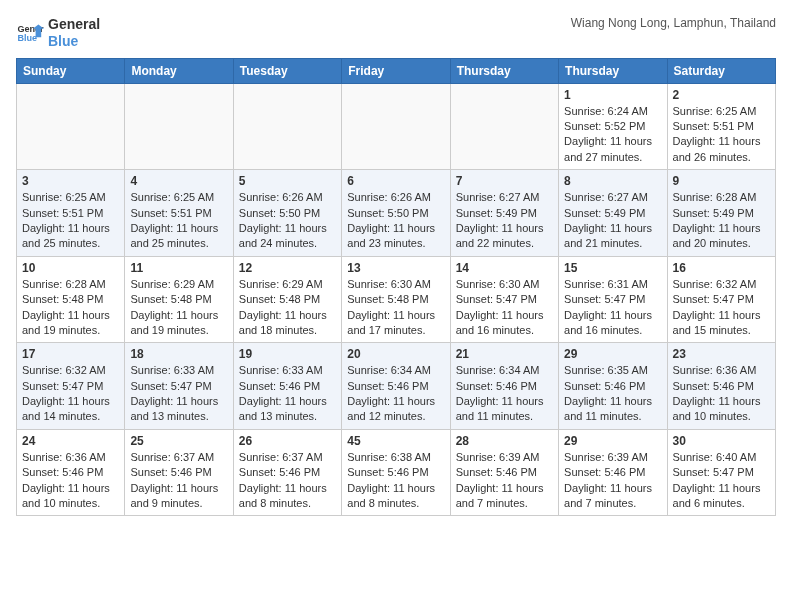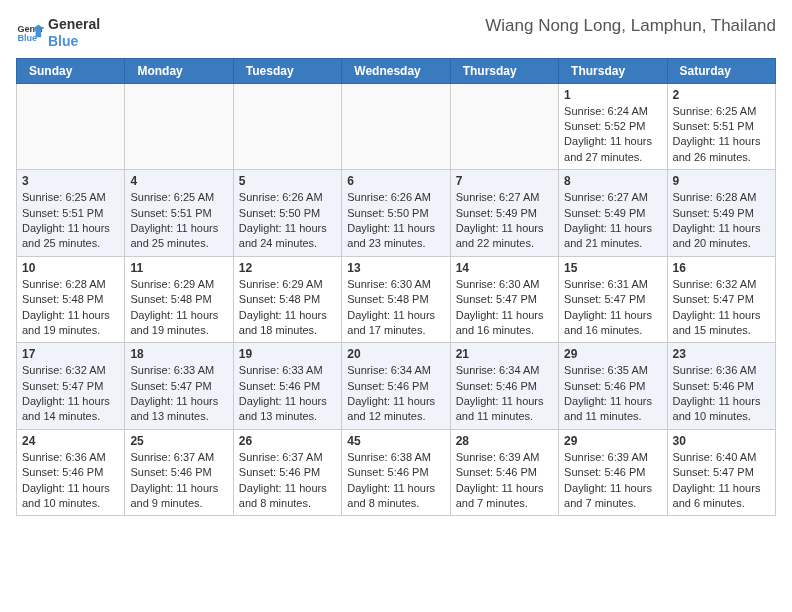--- a/index.html
+++ b/index.html
@@ -36,35 +36,35 @@
     }
     .title-block {
       text-align: right;
     }
     .month-title {
       font-size: 32px;
       font-weight: normal;
       color: #333;
     }
     .location {
-      font-size: 17px;
+      font-size: 12px;
       color: #555;
       text-align: center;
     }
     .calendar {
       width: 100%;
       border-collapse: collapse;
       border: 1px solid #ccc;
     }
     .calendar th {
       background: #3a7abf;
       color: #fff;
       font-size: 12px;
       font-weight: bold;
-      padding: 5px 12px;
+      padding: 5px 6px;
       text-align: left;
       border: 1px solid #2e68a8;
     }
     .calendar td {
       vertical-align: top;
       border: 1px solid #ccc;
       padding: 4px 5px;
       width: calc(100% / 7);
       min-height: 80px;
       font-size: 10px;
@@ -113,21 +113,21 @@
     <div class="location">Wiang Nong Long, Lamphun, Thailand</div>
   </div>
 </div>
 
 <table class="calendar">
   <thead>
     <tr>
     <th>Sunday</th>
         <th>Monday</th>
         <th>Tuesday</th>
-        <th>Wednesday</th>
+        <th>Friday</th>
         <th>Thursday</th>
         <th>Thursday</th>
         <th>Saturday</th>
       </tr>
   </thead>
   <tbody id="calendar-body">
   <tr class="row-odd">
         <td class="empty"></td>
         <td class="empty"></td>
         <td class="empty"></td>

